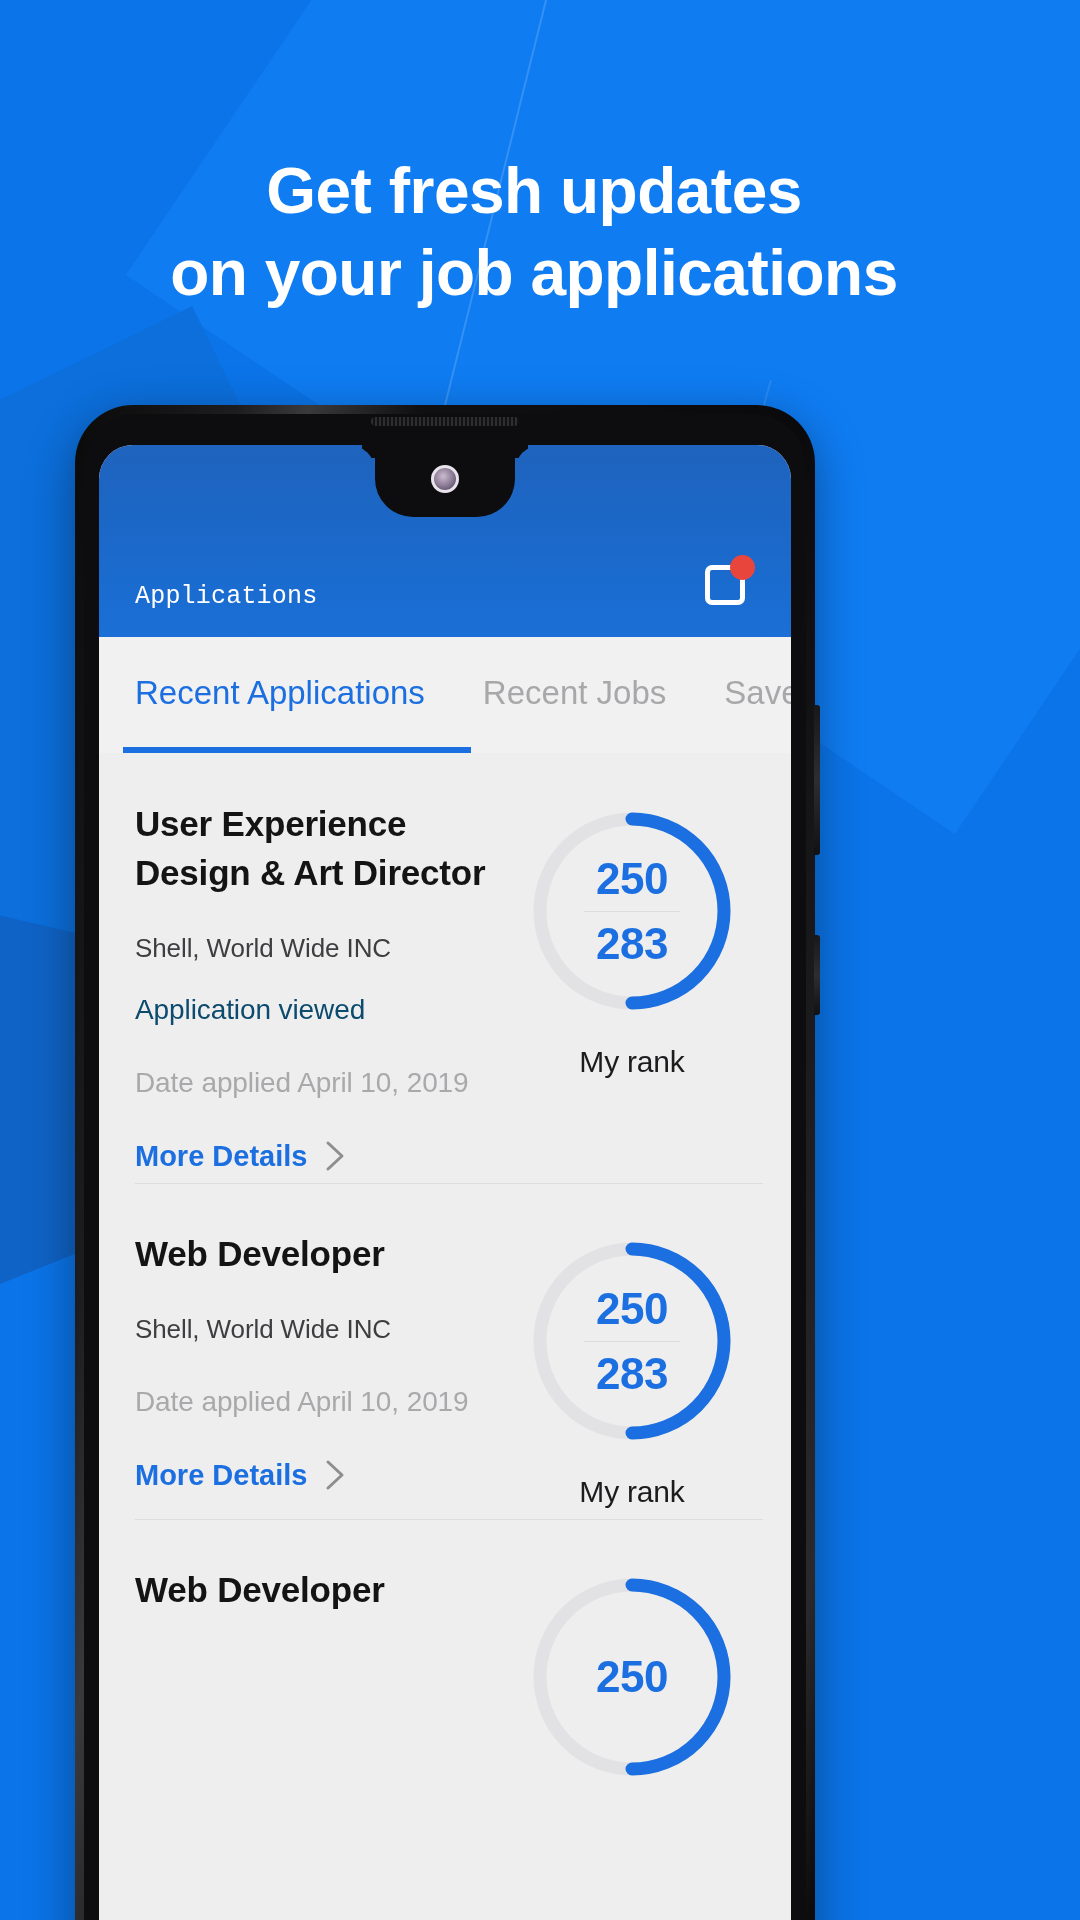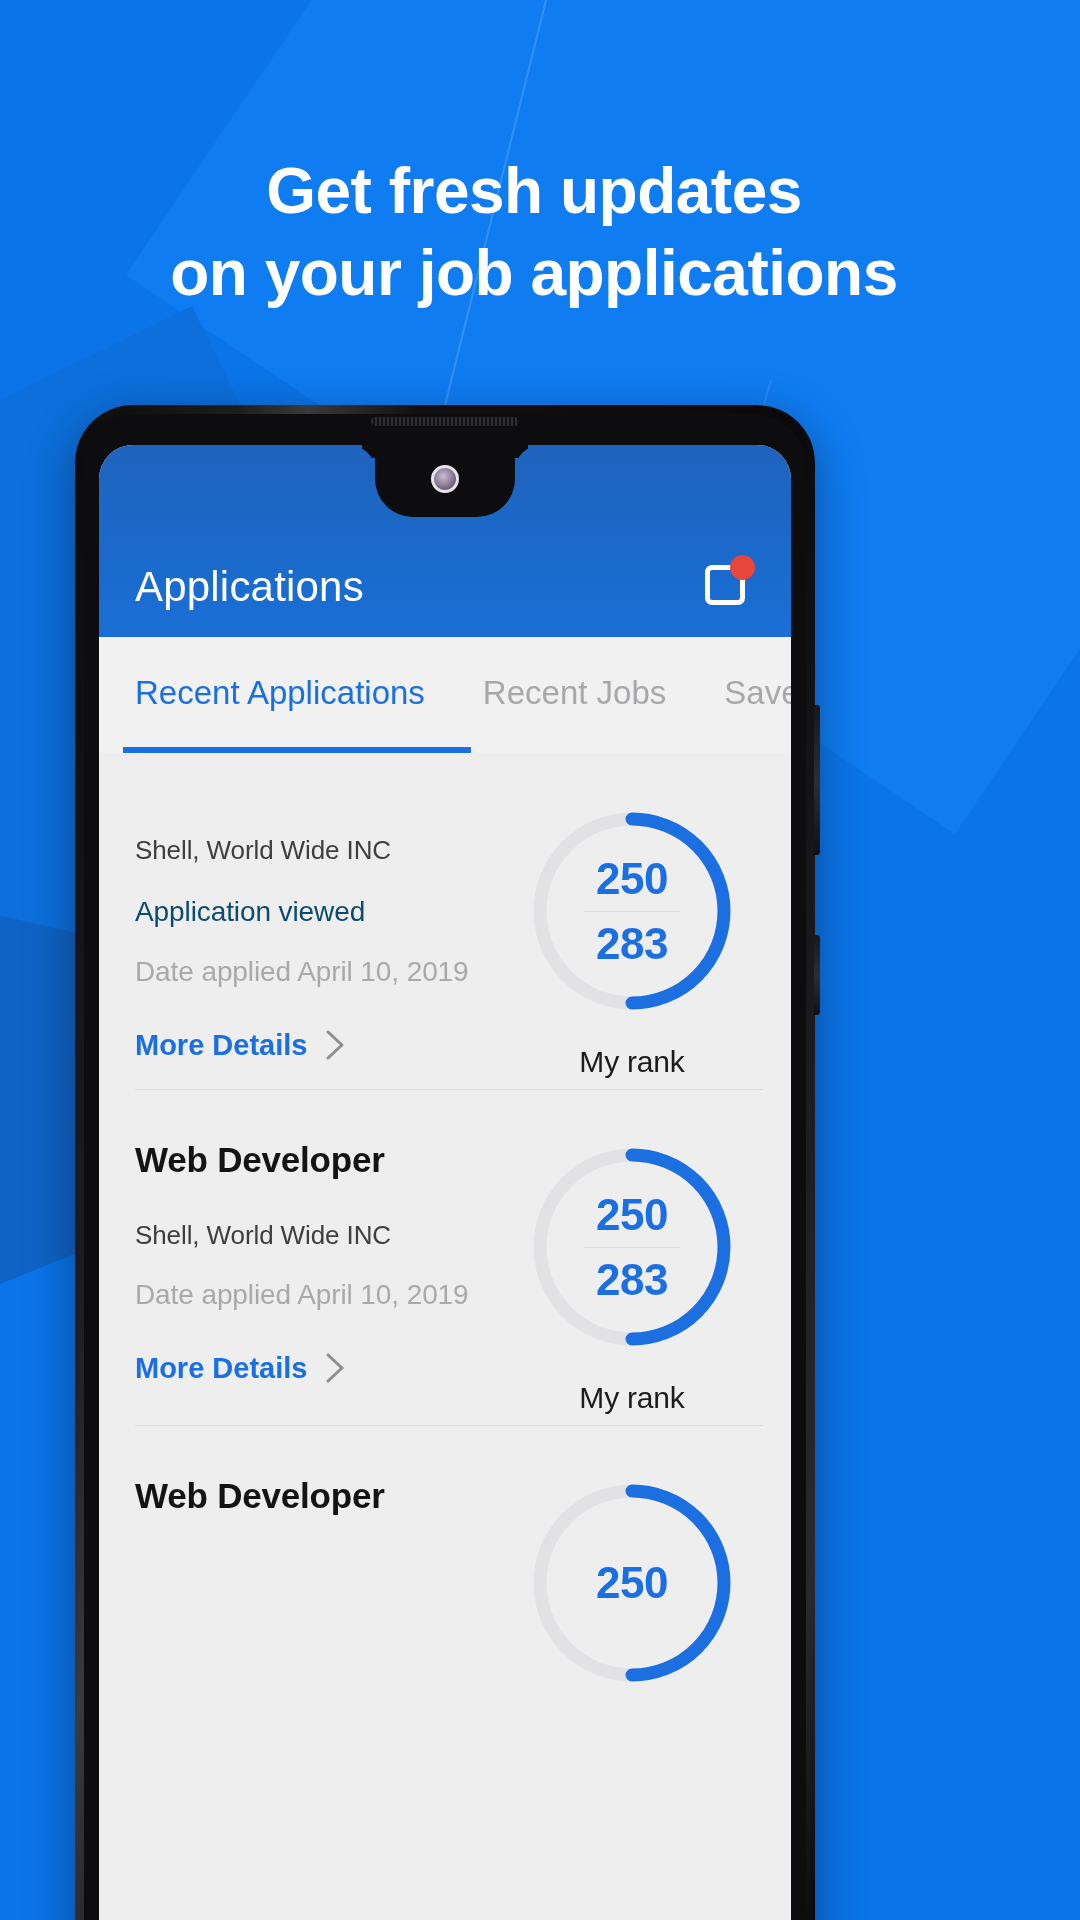--- a/index.html
+++ b/index.html
@@ -161,22 +161,23 @@
     height: 192px;
     background: linear-gradient(180deg,#1f63bd 0%,#1b68c8 45%,#1a6fd6 100%);
     display: flex;
     align-items: flex-end;
     justify-content: space-between;
     padding: 0 36px 26px 36px;
     z-index: 20;
   }
   .appbar-title {
     color: #ffffff;
-    font-size: 42px;
+    font-size: 25px;
     letter-spacing: .2px;
+    font-family: Liberation Mono, monospace;
   }
   .notif-btn {
     position: relative;
     width: 52px; height: 52px;
     margin-bottom: 4px;
   }
   .notif-square {
     position: absolute;
     left: 2px; bottom: 2px;
     width: 40px; height: 40px;
@@ -248,21 +249,21 @@
     letter-spacing: -.1px;
   }
   .status {
     margin-top: 30px;
     font-size: 28px;
     letter-spacing: -.1px;
   }
   .status.viewed { color: #0c4a6e; }
   .status.not-viewed { color: #a9a9ab; }
   .date {
-    margin-top: 28px;
+    margin-top: 41px;
     font-size: 28px;
     color: #a9a9ab;
     letter-spacing: -.1px;
   }
   .more-row {
     margin-top: 40px;
     display: flex;
     align-items: center;
     gap: 16px;
   }
@@ -356,20 +357,21 @@
         <div class="tab active">Recent Applications</div>
         <div class="tab">Recent Jobs</div>
         <div class="tab">Saved</div>
         <div class="tab-underline"></div>
       </div>
 
       <div class="list">
 
         <div class="card">
           <div class="card-left">
+            <div class="job-title">User Experience Design &amp; Art Director</div>
             <div class="company">Shell, World Wide INC</div>
             <div class="status viewed">Application viewed</div>
             <div class="date">Date applied  April 10, 2019</div>
             <div class="more-row">
               <span class="more-link">More Details</span>
               <span class="chev">
                 <svg viewBox="0 0 24 34" width="24" height="34" fill="none" stroke="currentColor" stroke-width="3" stroke-linecap="round" stroke-linejoin="round">
                     <polyline points="5,4 19,17 5,30"></polyline>
                   </svg>
               </span>

